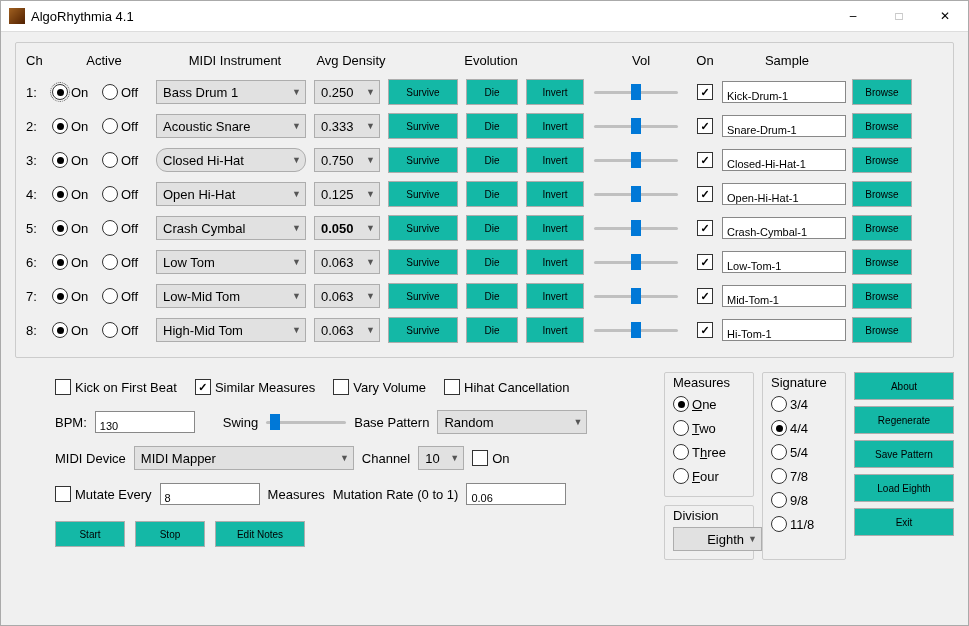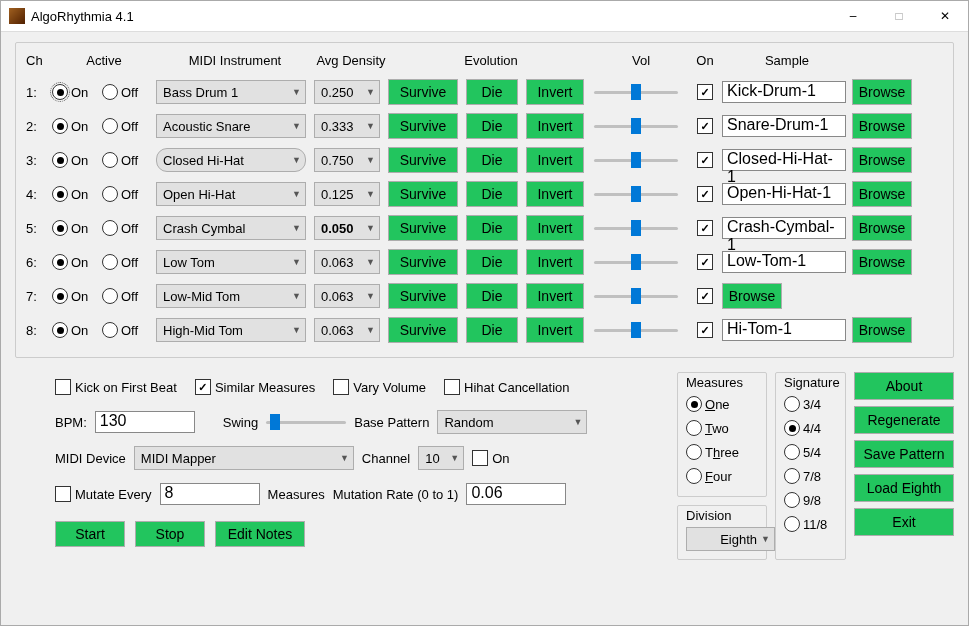--- a/index.html
+++ b/index.html
@@ -85,23 +85,23 @@
     box-sizing:border-box;
     position:relative;
     font-size:13px;
   }
   .dropdown .dd-label { flex:1; white-space:nowrap; overflow:hidden; text-overflow:ellipsis; }
   .dropdown .dd-arrow { font-size:9px; color:#555; margin-left:4px; }
 
   .btn {
     height:26px;
     border:1px solid #adadad;
-    background:#22c55e;
+    background:#14b8a6;
     display:flex; align-items:center; justify-content:center;
-    font-size:14px;
+    font-size:10px;
     box-sizing:border-box;
     cursor:default;
     padding:0 4px;
   }
 
   .slider {
     width:84px; height:20px; position:relative;
     display:flex; align-items:center;
   }
   .slider .track {
@@ -118,22 +118,22 @@
   .checkbox .box {
     width:14px; height:14px; border:1px solid #333; background:#fff;
     display:flex; align-items:center; justify-content:center;
     font-size:11px; line-height:1;
   }
   .checkbox.checked .box::after { content:"✓"; font-weight:bold; }
 
   .textfield {
     height:22px; border:1px solid #888; background:#fff;
     padding:0 4px; box-sizing:border-box;
-    display:flex; align-items:flex-start;
-    font-size:16px;
+    display:flex; align-items:flex-end;
+    font-size:11px;
   }
 
   
   .lower {
     display:flex;
     margin-top:14px;
     gap:10px;
   }
   .lower-left { flex:1; padding-left:40px; padding-right:4px; }
   .lower-right { display:flex; gap:8px; }
@@ -399,20 +399,23 @@
             </span>
             <span class="btn" style="width:70px;margin-right:6px;">Survive</span>
             <span class="btn" style="width:52px;margin-right:6px;">Die</span>
             <span class="btn" style="width:58px;margin-right:6px;">Invert</span>
             <span class="slider">
               <span class="track"></span>
               <span class="thumb"></span>
             </span>
             <span class="checkbox checked" style="justify-content:center;">
               <span class="box"></span>
+            </span>
+            <span class="textfield" style="width:124px;margin-right:6px;">
+              <span>Mid-Tom-1</span>
             </span>
             <span class="btn" style="width:60px;">Browse</span>
           </div>
           <div class="ch-row">
             <span>8:</span>
             <span class="radio sel">
               <span class="dot"></span>
               <span>On</span>
             </span>
             <span class="radio">
@@ -553,21 +556,21 @@
           </div>
           <div class="group" style="width:90px;">
             <div class="legend">Division</div>
             <span class="dropdown" style="width:89px; margin-top:4px;text-align:right;">
                 <span class="dd-label">Eighth</span>
                 <span class="dd-arrow">▼</span>
               </span>
           </div>
         </div>
 
-        <div class="group" style="width:71px;">
+        <div class="group" style="width:84px;">
           <div class="legend">Signature</div>
           <div class="radio">
               <span class="dot"></span>
               <span>3/4</span>
             </div>
           <div class="radio sel">
               <span class="dot"></span>
               <span>4/4</span>
             </div>
           <div class="radio">

